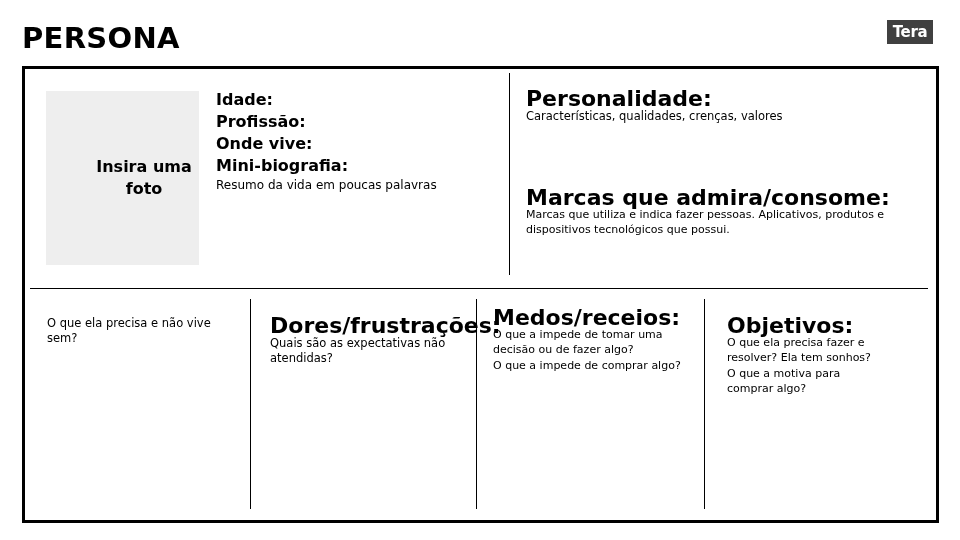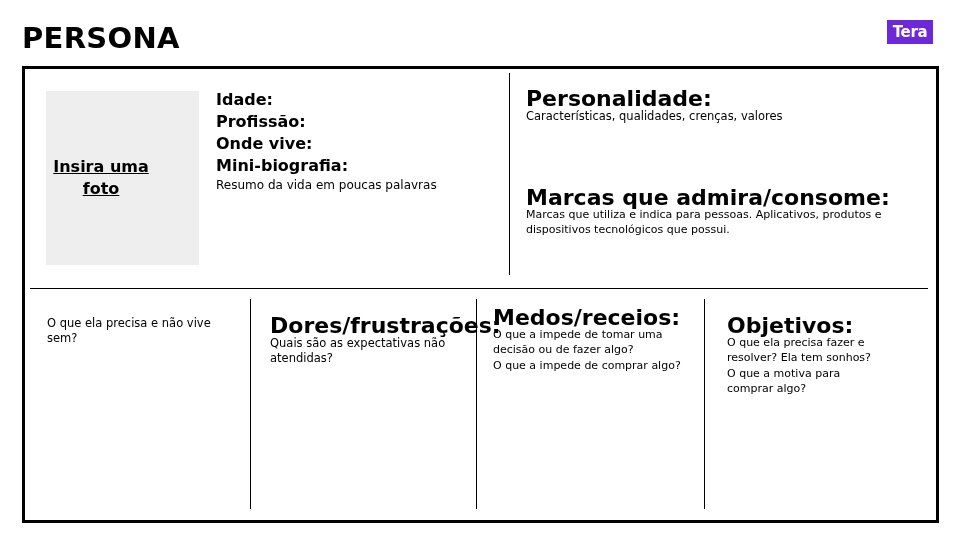--- a/index.html
+++ b/index.html
@@ -8,36 +8,36 @@
       background: #ffffff; color: #000000;
       font-family: "DejaVu Sans", "Liberation Sans", sans-serif;
     }
     .title {
       position: absolute; left: 22px; top: 20px;
       font-size: 29px; font-weight: bold; letter-spacing: 0.3px; line-height: 36px;
       margin: 0;
     }
     .logo {
       position: absolute; left: 887px; top: 20px; width: 46px; height: 24px;
-      background: #6d28d9; color: #fff; font-weight: bold; font-size: 15px;
+      background: #404040; color: #fff; font-weight: bold; font-size: 15px;
       display: flex; align-items: center; justify-content: center;
       letter-spacing: -0.3px;
     }
     .frame {
       position: absolute; left: 22px; top: 66px; width: 911px; height: 451px;
       border: 3px solid #000;
     }
     .hline {
       position: absolute; left: 30px; top: 288px; width: 898px; height: 1px; background: #000;
     }
     .vline { position: absolute; width: 1px; background: #000; }
     .photo {
       position: absolute; left: 46px; top: 91px; width: 153px; height: 174px;
-      background: #eeeeee; display: flex; align-items: center; justify-content: flex-start;
-      text-align: center; font-weight: bold; font-size: 16px; line-height: 22px; text-decoration: underline;
+      background: #eeeeee; display: flex; align-items: center; justify-content: flex-end;
+      text-align: center; font-weight: bold; font-size: 16px; line-height: 22px;
     }
     .photo span { display: block; width: 110px; }
     .identity {
       position: absolute; left: 216px; top: 89px;
     }
     .identity .field {
       font-weight: bold; font-size: 16px; line-height: 22px; white-space: nowrap;
     }
     .identity .hint { font-size: 12px; line-height: 16px; }
     .section { position: absolute; }
@@ -73,21 +73,21 @@
   <div class="hint">Resumo da vida em poucas palavras</div>
 </div>
 
 <div class="section" style="left:526px; top:89px; width:400px;">
   <div class="h">Personalidade:</div>
   <div class="p">Características, qualidades, crenças, valores</div>
 </div>
 
 <div class="section" style="left:526px; top:188px; width:375px;">
   <div class="h">Marcas que admira/consome:</div>
-  <div class="p sm">Marcas que utiliza e indica para pessoas. Aplicativos, produtos e dispositivos tecnológicos que possui.</div>
+  <div class="p sm">Marcas que utiliza e indica fazer pessoas. Aplicativos, produtos e dispositivos tecnológicos que possui.</div>
 </div>
 
 <div class="section" style="left:47px; top:316px; width:185px;">
   <div class="p">O que ela precisa e não vive sem?</div>
 </div>
 
 <div class="section" style="left:270px; top:316px; width:195px;">
   <div class="h">Dores/frustrações:</div>
   <div class="p">Quais são as expectativas não atendidas?</div>
 </div>

